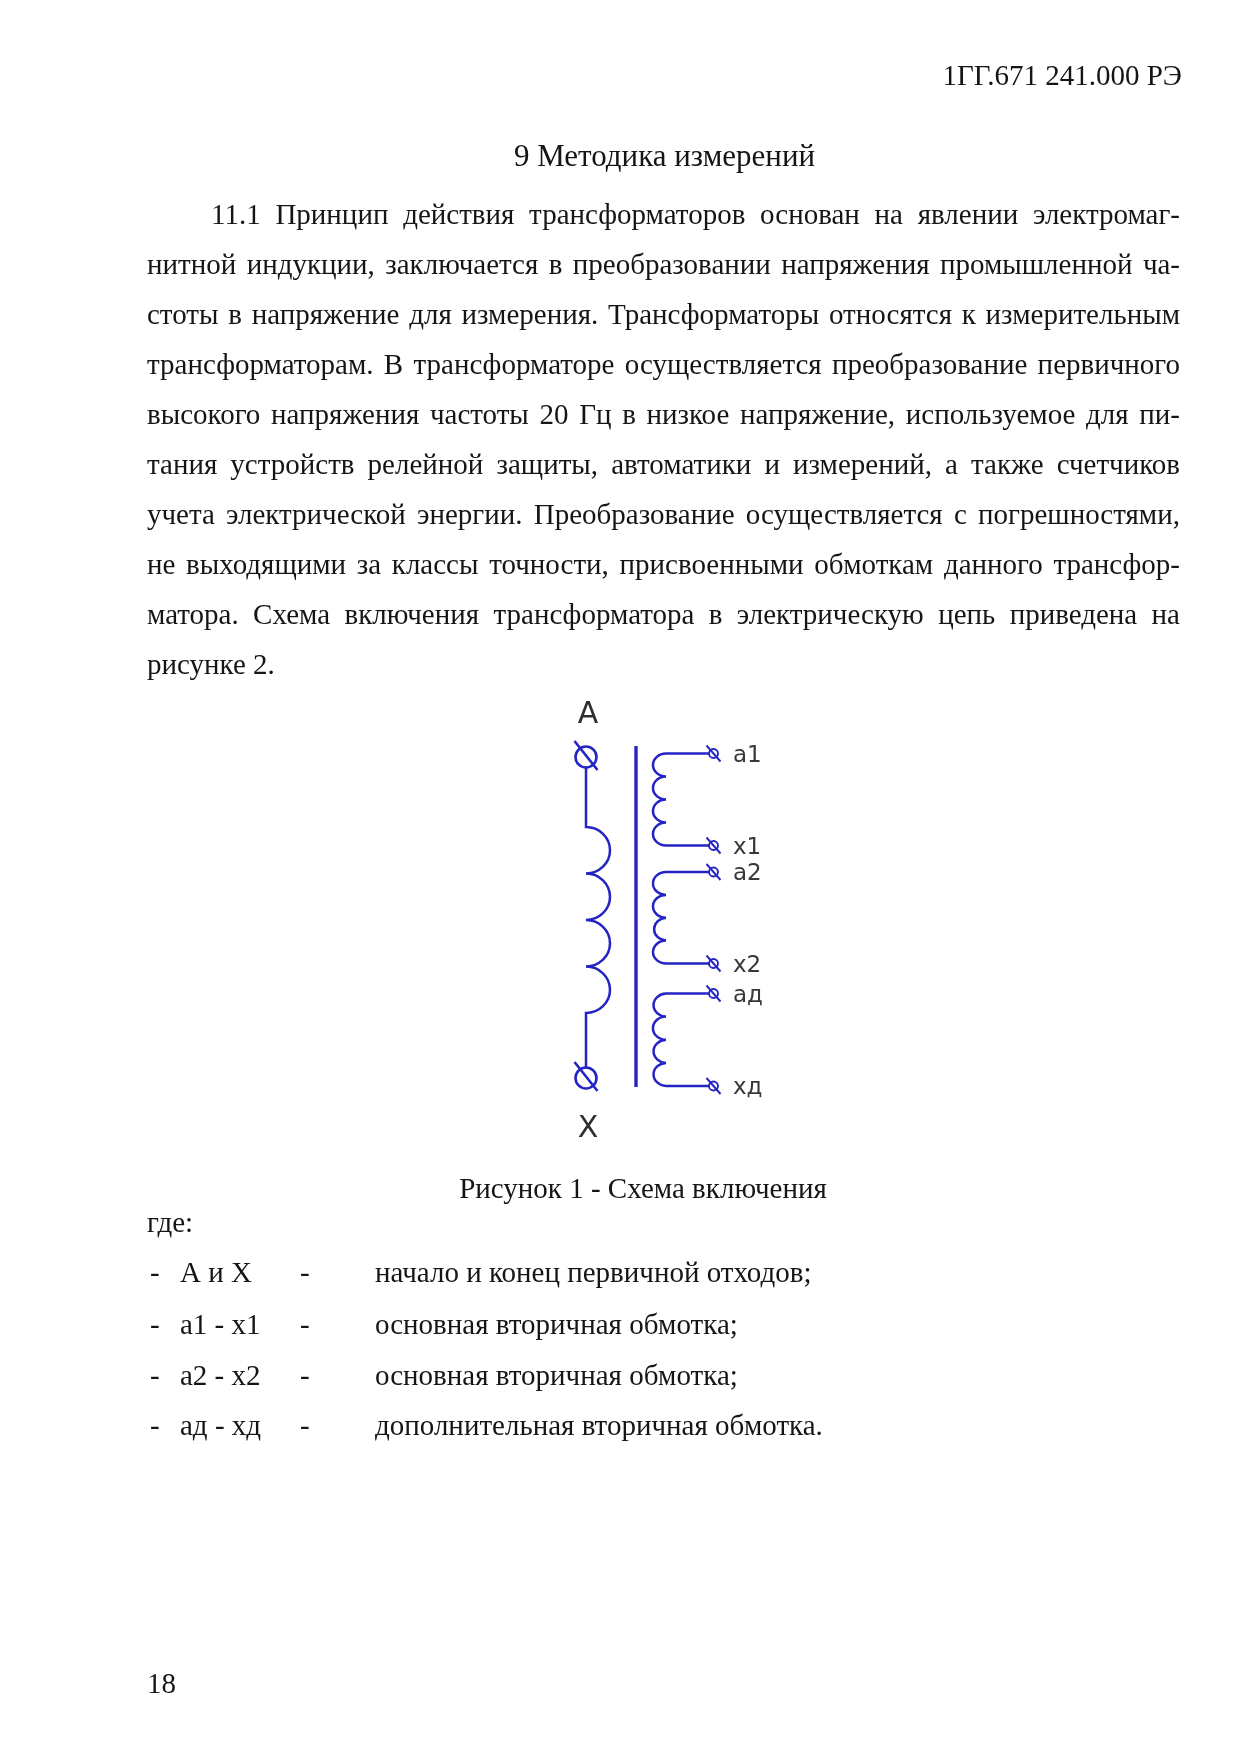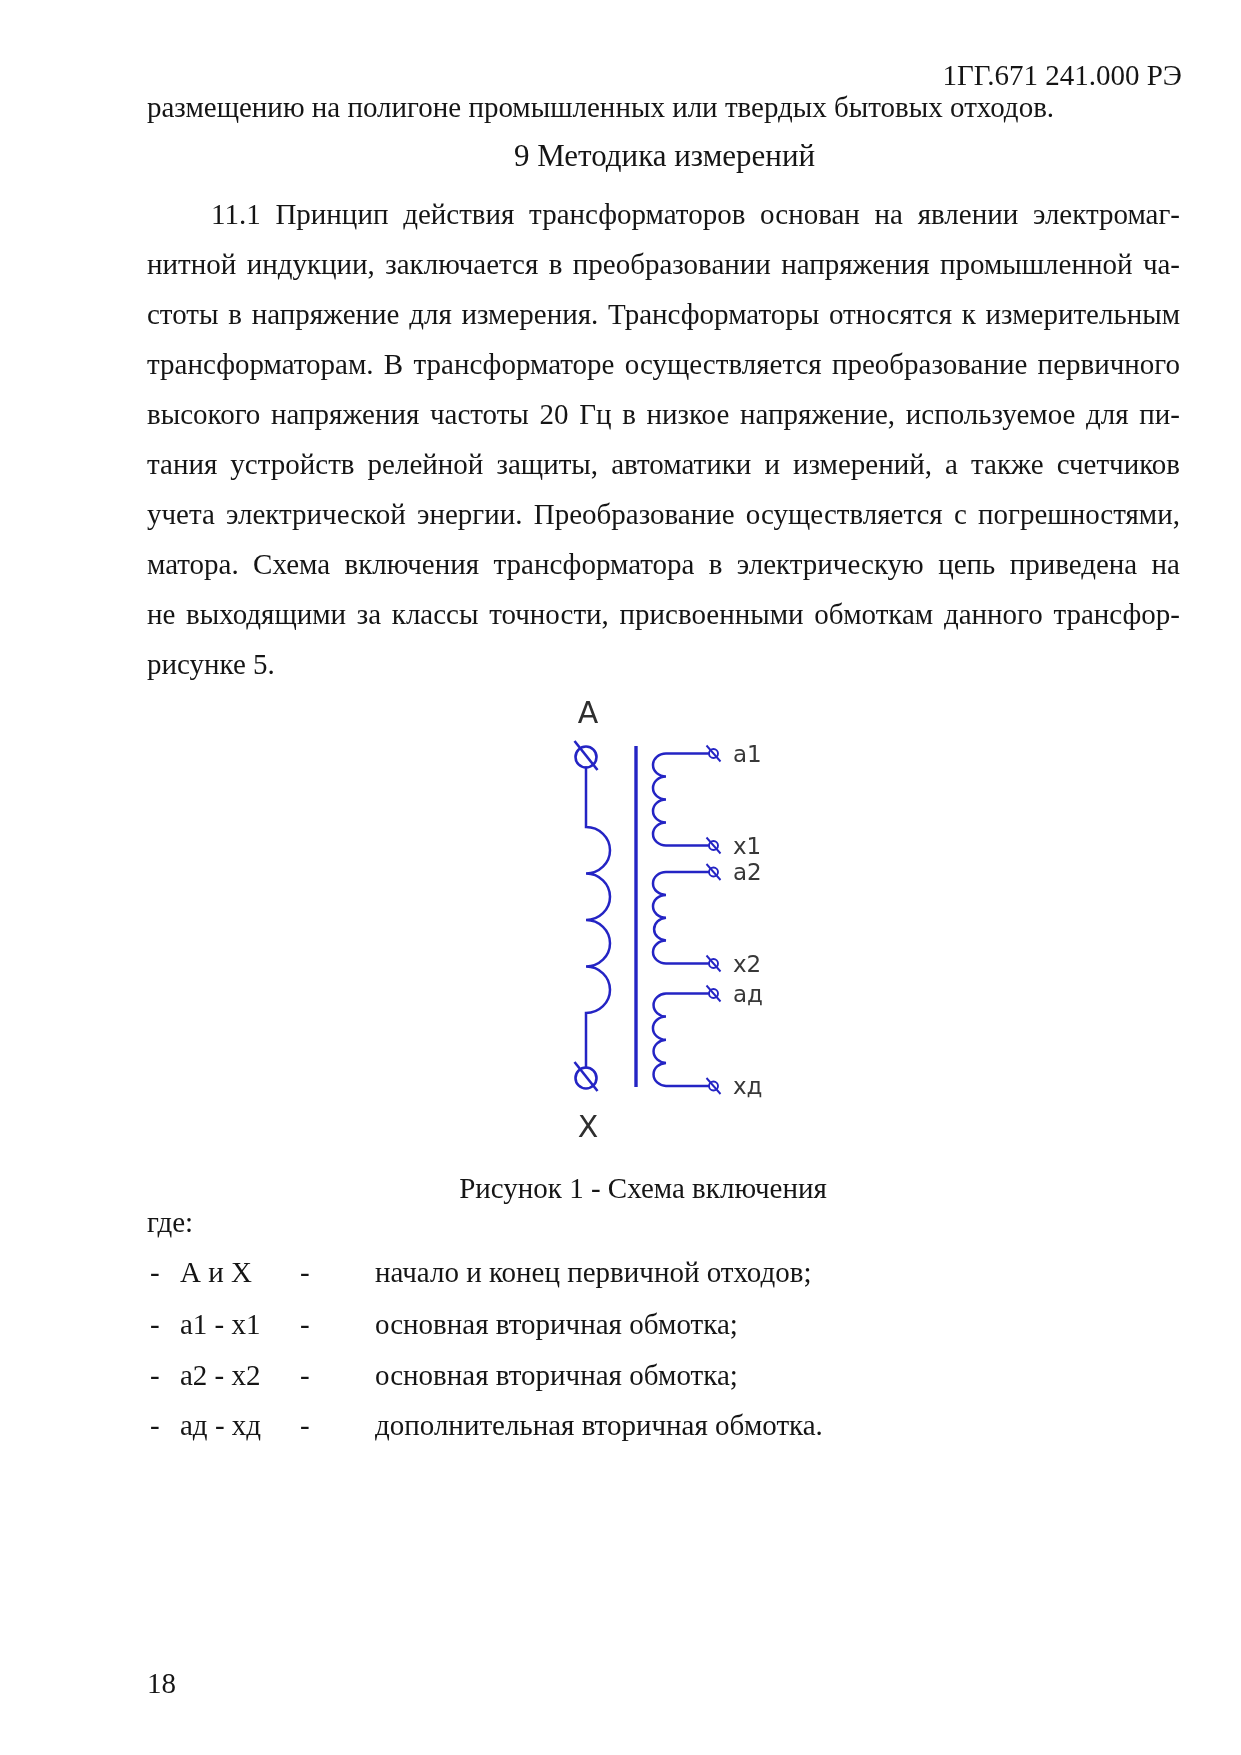--- a/index.html
+++ b/index.html
@@ -44,35 +44,34 @@
   .fig-label-big{font-family:"DejaVu Sans","Liberation Sans",sans-serif;font-size:30px;fill:#2f2f2f;}
   .fig-label-small{font-family:"DejaVu Sans","Liberation Sans",sans-serif;font-size:23px;fill:#383838;}
 </style>
 </head>
 <body>
 
 <div id="page">
 
   <div id="doc-header" class="abs doc-text">1ГГ.671 241.000 РЭ</div>
 
-  <div id="intro-line" class="abs doc-text">размещению на полигоне промышленных или твердых бытовых отходов.</div>
 
   <div id="section-title" class="abs doc-text">9 Методика измерений</div>
 
   <div id="paragraph" class="abs">
     <div class="para-line first">11.1 Принцип действия трансформаторов основан на явлении электромаг-</div>
     <div class="para-line">нитной индукции, заключается в преобразовании напряжения промышленной ча-</div>
     <div class="para-line">стоты в напряжение для измерения. Трансформаторы относятся к измерительным</div>
     <div class="para-line">трансформаторам. В трансформаторе осуществляется преобразование первичного</div>
     <div class="para-line">высокого напряжения частоты 20 Гц в низкое напряжение, используемое для пи-</div>
     <div class="para-line">тания устройств релейной защиты, автоматики и измерений, а также счетчиков</div>
     <div class="para-line">учета электрической энергии. Преобразование осуществляется с погрешностями,</div>
+    <div class="para-line">не выходящими за классы точности, присвоенными обмоткам данного трансфор-</div>
     <div class="para-line">матора. Схема включения трансформатора в электрическую цепь приведена на</div>
-    <div class="para-line">не выходящими за классы точности, присвоенными обмоткам данного трансфор-</div>
-    <div class="para-line last">рисунке 5.</div>
+    <div class="para-line last">рисунке 2.</div>
   </div>
 
   <svg id="figure-svg" class="abs" width="300" height="465" viewBox="530 688 300 465">
 
     <text class="fig-label-big" x="588" y="723" text-anchor="middle">A</text>
     <text class="fig-label-big" x="588" y="1137" text-anchor="middle">X</text>
 
     <g>
       <circle class="term-big" cx="586" cy="757" r="10.5"></circle>
       <line class="term-big" x1="574.5" y1="741" x2="597.5" y2="770"></line>

